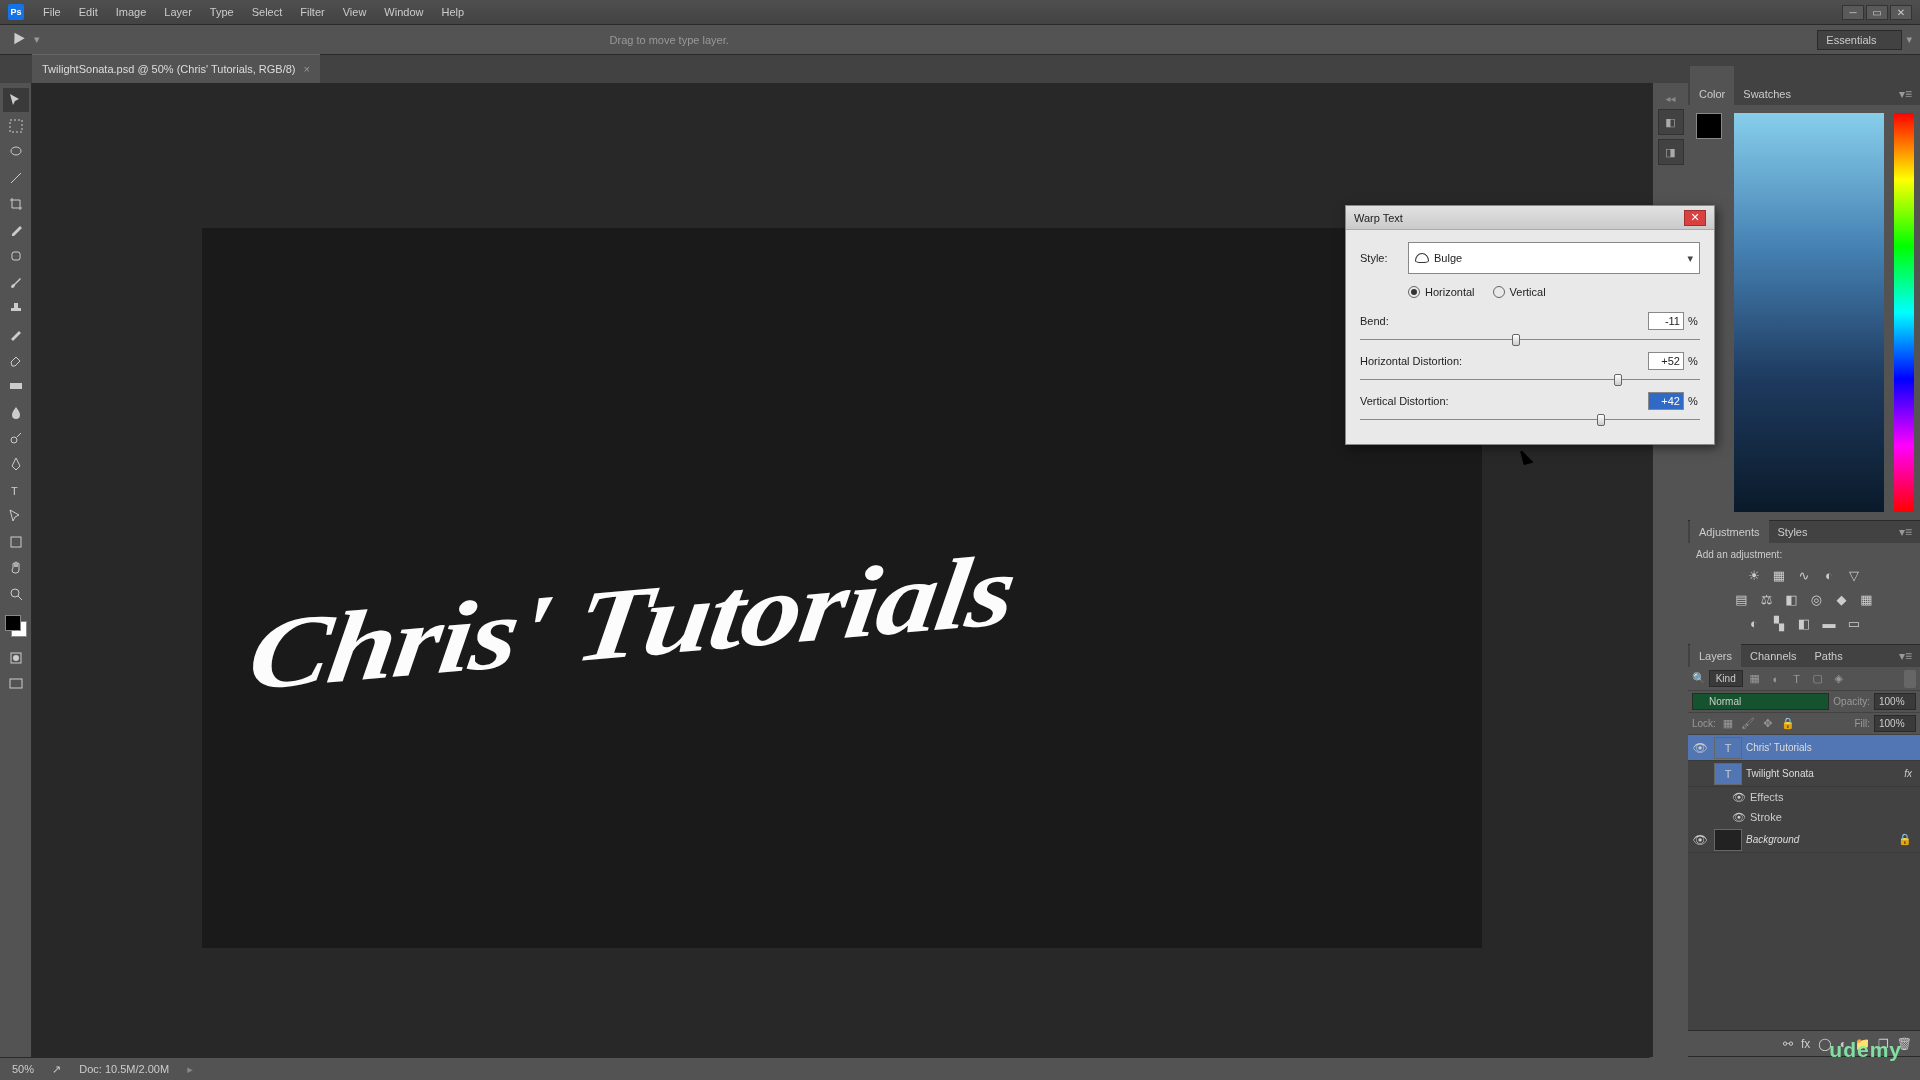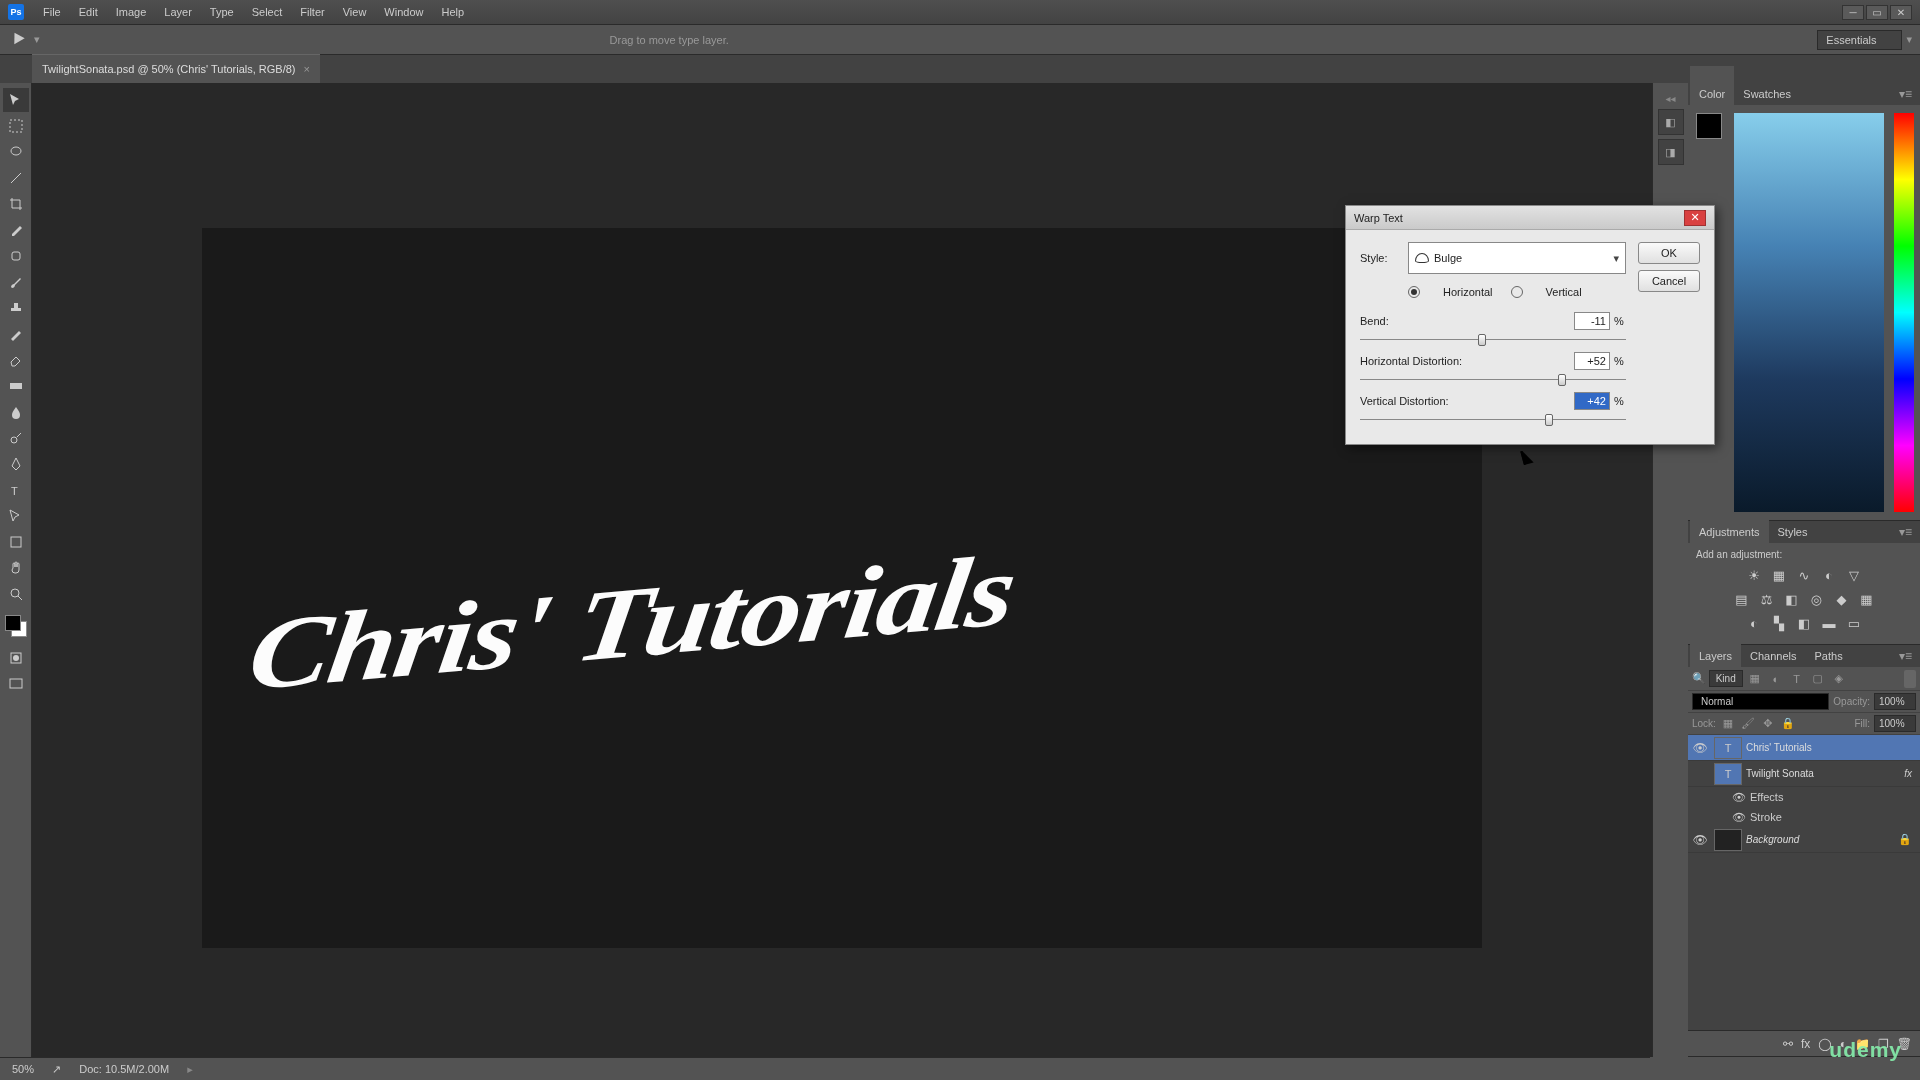--- a/index.html
+++ b/index.html
@@ -60,21 +60,21 @@
 .adj-label{color:#ccc;font-size:10px;margin-bottom:6px}
 .adj-row{display:flex;gap:7px;margin-bottom:6px;justify-content:center}
 .adj-ico{width:18px;height:18px;color:#ccc;display:flex;align-items:center;justify-content:center;font-size:13px}
 
 .layers-panel .body{display:flex;flex-direction:column}
 .layer-filter{height:24px;display:flex;align-items:center;padding:0 4px;gap:3px;border-bottom:1px solid #424242}
 .lf-kind{background:#3a3a3a;color:#ccc;padding:2px 6px;font-size:10px;border:1px solid #2a2a2a}
 .lf-ico{width:18px;height:18px;display:flex;align-items:center;justify-content:center;color:#999;font-size:11px}
 .lf-switch{width:12px;height:18px;background:#666;margin-left:auto;border-radius:2px}
 .blend-row{height:22px;display:flex;align-items:center;padding:0 4px;gap:4px;border-bottom:1px solid #424242}
-.blend-sel{background:#000000;color:#ccc;padding:2px 8px;font-size:10px;border:1px solid #2a2a2a;flex:1}
+.blend-sel{background:#14532d;color:#ccc;padding:2px 16px;font-size:10px;border:1px solid #2a2a2a;flex:1}
 .opa-lbl{color:#999;font-size:10px}
 .opa-val{background:#3a3a3a;color:#ccc;padding:2px 4px;font-size:10px;border:1px solid #2a2a2a;width:42px}
 .lock-row{height:22px;display:flex;align-items:center;padding:0 4px;gap:4px;border-bottom:1px solid #424242}
 .lock-lbl{color:#999;font-size:10px}
 .lock-ico{width:16px;height:16px;color:#999;font-size:11px;display:flex;align-items:center;justify-content:center}
 
 .layer-list{flex:1;background:#424242;min-height:180px}
 .layer{height:26px;display:flex;align-items:center;padding:0 2px;border-bottom:1px solid #3a3a3a}
 .layer.sel{background:#5176b3}
 .layer-vis{width:20px;height:20px;color:#ccc;display:flex;align-items:center;justify-content:center;font-size:12px}
@@ -102,21 +102,21 @@
 .dlg-right{width:62px;display:flex;flex-direction:column;gap:6px}
 .dlg-btn{height:22px;background:linear-gradient(#fafafa,#e0e0e0);border:1px solid #888;border-radius:3px;display:flex;align-items:center;justify-content:center;color:#222;font-size:11px}
 
 .dlg-row{display:flex;align-items:center;margin-bottom:12px}
 .dlg-lbl{color:#222;font-size:11px;width:48px}
 .dlg-select{flex:1;height:32px;background:#fff;border:1px solid #888;padding:0 6px;display:flex;align-items:center;font-size:11px;color:#222;position:relative}
 .dlg-select::after{content:"▾";position:absolute;right:6px;color:#444}
 .bulge-ico{width:14px;height:10px;border:1px solid #333;border-radius:50% 50% 50% 50% / 80% 80% 20% 20%;margin-right:5px}
 
 .orient-row{display:flex;gap:18px;margin:4px 0 14px 48px}
-.radio{display:flex;align-items:center;gap:23px;color:#222;font-size:11px}
+.radio{display:flex;align-items:center;gap:5px;color:#222;font-size:11px}
 .radio-dot{width:12px;height:12px;border:1px solid #666;border-radius:50%;display:flex;align-items:center;justify-content:center}
 .radio-dot.on::after{content:"";width:6px;height:6px;background:#333;border-radius:50%}
 
 .param-row{margin-bottom:4px}
 .param-top{display:flex;align-items:center}
 .param-lbl{color:#222;font-size:11px;flex:1}
 .param-val{width:36px;height:18px;border:1px solid #888;background:#fff;text-align:right;padding:0 3px;font-size:11px;color:#222}
 .param-val.sel{background:#3169c6;color:#fff}
 .param-pct{color:#222;font-size:11px;margin-left:4px;width:12px}
 .slider{height:16px;position:relative;margin-top:2px}
@@ -485,21 +485,17 @@
               <input class="param-val sel" value="+42" style="">
               <span class="param-pct">%</span>
             </div>
             <div class="slider">
               <div class="slider-track"></div>
               <div class="slider-thumb" style="left:71%"></div>
             </div>
           </div>
         </div>
     </div>
-    <div class="dlg-right">
-      <div class="dlg-btn">OK</div>
-      <div class="dlg-btn">Cancel</div>
-    </div>
   </div>
 </div>
 
 <div class="cursor"></div>
 <div class="udemy">udemy</div>
 
 </body></html>

